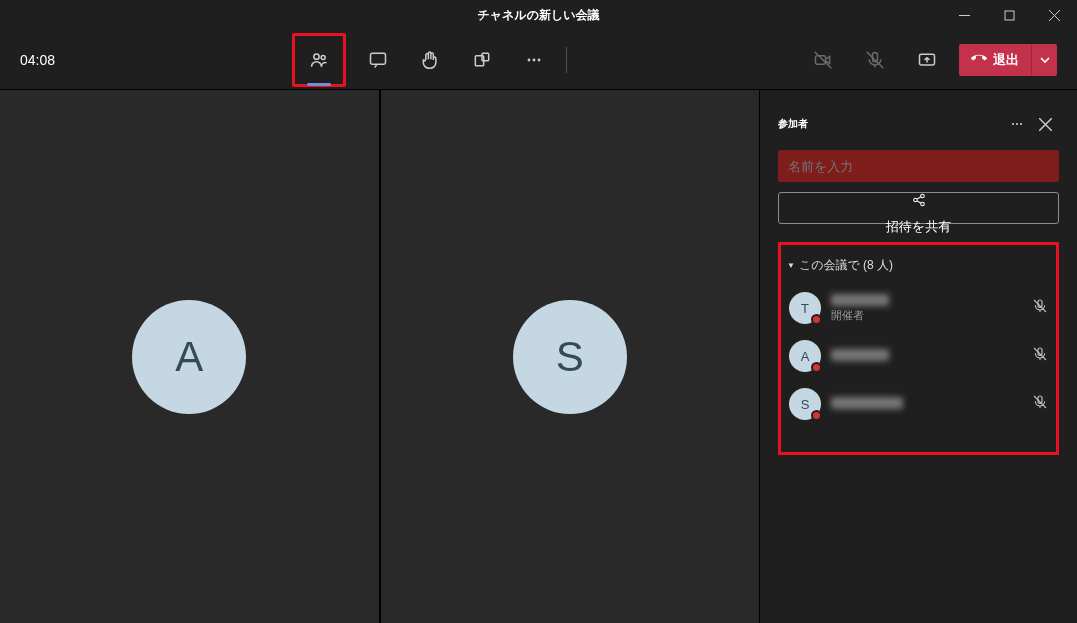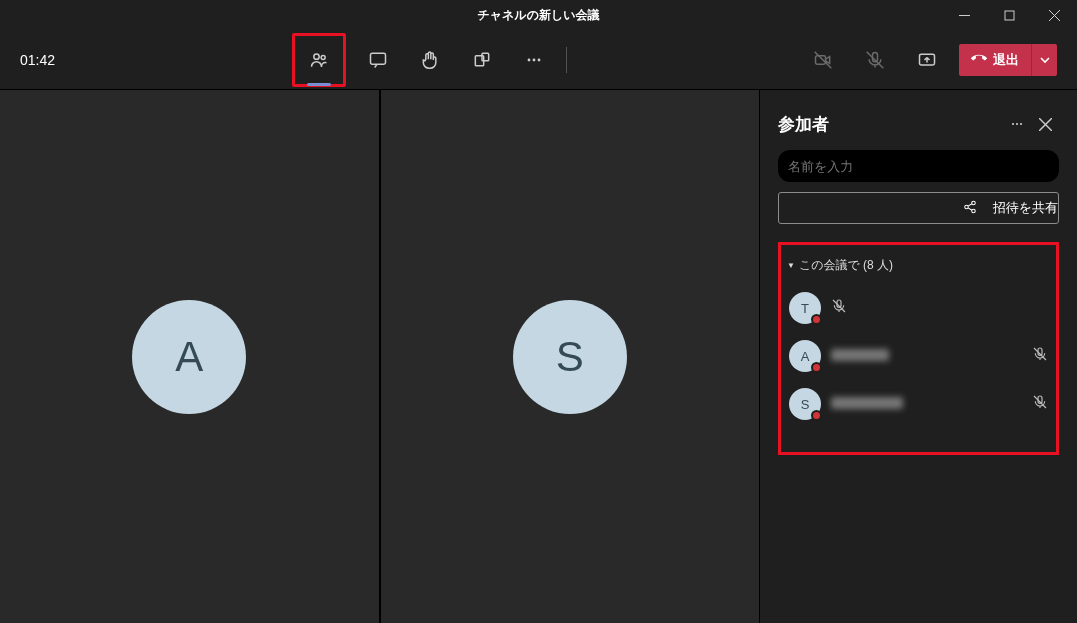--- a/index.html
+++ b/index.html
@@ -166,57 +166,58 @@
       display: flex;
       flex-direction: column;
       border-left: 1px solid #000;
     }
     .panel-header {
       display: flex;
       align-items: center;
       padding: 20px 18px 12px;
     }
     .panel-header .title {
-      font-size: 17px;
+      font-size: 10px;
       font-weight: 700;
       flex: 1;
     }
     .panel-header .icon-btn {
       width: 28px; height: 28px;
       display: flex; align-items: center; justify-content: center;
       color: #ccc; cursor: pointer;
     }
     .panel-body {
       padding: 0 18px;
     }
     .name-input {
-      background: #000000;
+      background: #7f1d1d;
       color: #a8a8a8;
       border: none;
-      border-radius: 12px;
+      border-radius: 2px;
       width: 100%;
       height: 32px;
       padding: 4px 10px;
       font-size: 13px;
       outline: none;
     }
     .share-btn {
       margin-top: 10px;
       width: 100%;
       height: 32px;
       background: transparent;
       border: 1px solid #8c8c8c;
       border-radius: 3px;
       color: #fff;
       display: flex;
       align-items: center;
-      justify-content: flex-end;
-      gap: 16px;
+      justify-content: flex-start;
+      gap: 8px;
       font-size: 13px;
       cursor: pointer;
+      flex-direction: column;
     }
     .highlight-panel {
       margin-top: 18px;
       border: 3px solid #e81123;
       padding: 8px 4px 24px;
     }
     .section-head {
       display: flex;
       align-items: center;
       gap: 4px;
@@ -291,21 +292,21 @@
     </div>
     <div class="win-btn">
       <svg width="11" height="11" viewBox="0 0 11 11">
           <path d="M0 0l11 11M11 0L0 11" stroke="currentColor" stroke-width="1"></path>
         </svg>
     </div>
   </div>
 </div>
 
 <div class="toolbar">
-  <div class="timer">01:42</div>
+  <div class="timer">04:08</div>
 
   <div class="tool-center">
     <span class="highlight-box">
       <div class="tool-btn people-active">
         <svg viewBox="0 0 24 24" fill="none" stroke="currentColor" stroke-width="1.8">
           <circle cx="9" cy="8" r="3.2"></circle>
           <path d="M3 20c0-3.3 2.7-6 6-6s6 2.7 6 6"></path>
           <circle cx="17" cy="9" r="2.4"></circle>
           <path d="M15 20c0-2.7 1.8-5 4.5-5 .5 0 1 .07 1.5.2"></path>
         </svg>
@@ -419,20 +420,24 @@
         <div class="section-head">
           <span class="tri">▼</span>
           <span>この会議で (8 人)</span>
         </div>
 
         <div class="participant">
           <div class="avatar-sm-wrap">
             <div class="avatar-sm">T</div>
             <div class="presence"></div>
           </div>
+          <div class="p-info">
+            <div class="p-name"></div>
+            <div class="p-role">開催者</div>
+          </div>
           <span class="mic-status">
             <svg width="16" height="16" viewBox="0 0 24 24" fill="none" stroke="currentColor" stroke-width="1.8">
                 <rect x="9" y="3" width="6" height="11" rx="3"></rect>
                 <path d="M5 11a7 7 0 0014 0M12 18v3M3 3l18 18"></path>
               </svg>
           </span>
         </div>
 
         <div class="participant">
           <div class="avatar-sm-wrap">

